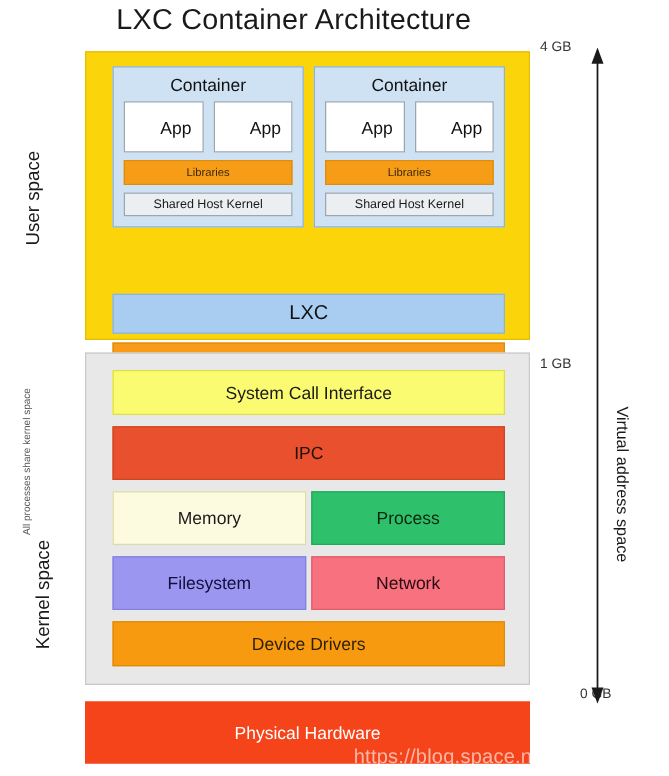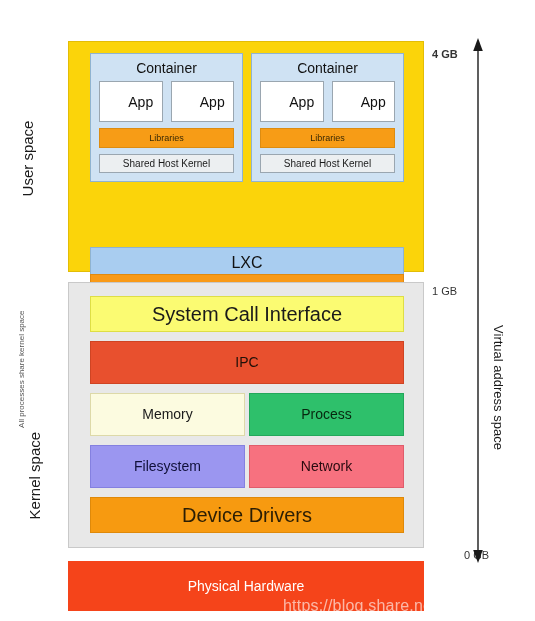--- a/index.html
+++ b/index.html
@@ -90,21 +90,21 @@
     white-space: nowrap;
   }
 
   
   .mem-mark {
     position: absolute;
     font-size: 11px;
     color: #333333;
     white-space: nowrap;
   }
-  .mem-4gb { left: 432px; top: 48px; font-weight: bold; }
+  .mem-4gb { left: 432px; top: 32px; }
   .mem-1gb { left: 432px; top: 285px; }
   .mem-0gb { left: 432px; top: 549px; padding-left: 32px; }
 
   .vas-arrow {
     position: absolute;
     left: 470px;
     top: 38px;
     width: 16px;
     height: 525px;
   }
@@ -203,21 +203,20 @@
     width: 314px;
     height: 32px;
     background: #a9cdf0;
     border: 1px solid #8fb3d0;
     box-sizing: border-box;
     display: flex;
     align-items: center;
     justify-content: center;
     font-size: 16px;
     color: #111111;
-    margin-top: 12px;
   }
   .glibc-bar {
     position: absolute;
     left: 21px;
     top: 232px;
     width: 314px;
     height: 29px;
     background: #f99a18;
     border: 1px solid #e08a10;
     box-sizing: border-box;
@@ -235,21 +234,21 @@
     top: 13px;
     width: 314px;
   }
   .k-full {
     height: 36px;
     border: 1px solid;
     box-sizing: border-box;
     display: flex;
     align-items: center;
     justify-content: center;
-    font-size: 20px;
+    font-size: 14px;
     margin-bottom: 9px;
   }
   .k-row {
     display: flex;
     gap: 4px;
     margin-bottom: 9px;
   }
   .k-half {
     flex: 1;
     height: 43px;
@@ -296,20 +295,21 @@
     letter-spacing: 0.2px;
     white-space: nowrap;
     pointer-events: none;
   }
 </style>
 </head>
 <body>
 
 <div id="diagram">
 
+  <div class="title">LXC Container Architecture</div>
 
   <div class="side-label userspace-label">User space</div>
 
   <div class="kernelspace-wrap">
     <span class="kernelspace-main">Kernel space</span>
     <span class="kernelspace-sub">All processes share kernel space</span>
   </div>
 
   <div class="vas-label">Virtual address space</div>
 
@@ -373,15 +373,15 @@
         <div class="k-half c-net">Network</div>
       </div>
 
       <div class="k-full c-dd">Device Drivers</div>
 
     </div>
   </div>
 
   <div class="physical-hw">Physical Hardware</div>
 
-  <div class="watermark">https://blog.share.net/L835311324</div>
+  <div class="watermark">https://blog.space.net/L835311324</div>
 
 </div>
 
 </body></html>

